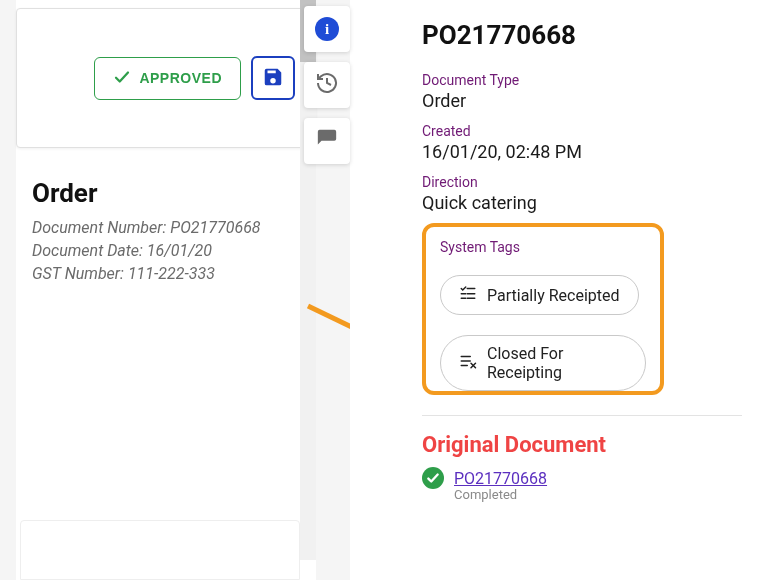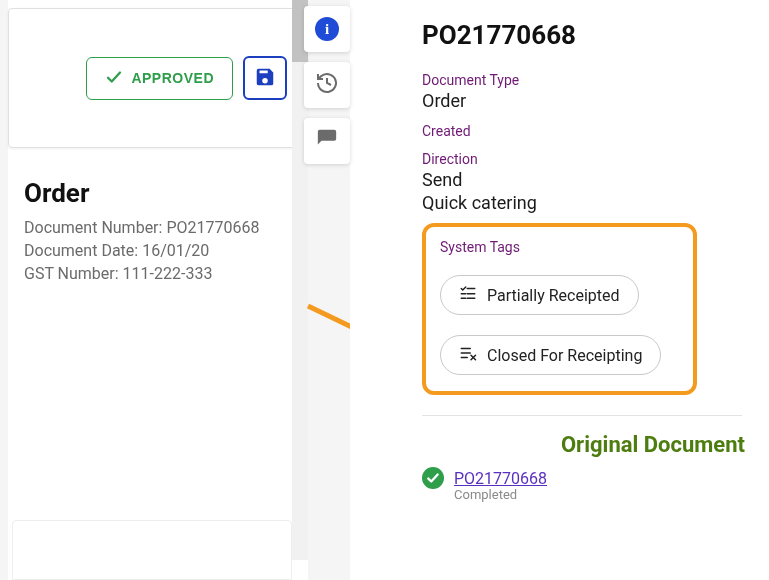--- a/index.html
+++ b/index.html
@@ -6,21 +6,21 @@
   body {
     font-family: -apple-system, BlinkMacSystemFont, "Segoe UI", Roboto, Arial, sans-serif;
     background: #f5f5f5;
     width: 769px;
     height: 580px;
     position: relative;
     overflow: hidden;
   }
   .left-panel {
     position: absolute;
-    left: 8px;
+    left: 16px;
     top: 0;
     width: 300px;
     height: 100%;
     background: #fff;
   }
   .left-card {
     background: #fff;
     border: 1px solid #e0e0e0;
     border-radius: 4px;
     margin: 8px 0 8px 0px;
@@ -65,20 +65,21 @@
   .left-lower h2 {
     font-size: 26px;
     font-weight: 700;
     color: #111;
     margin-bottom: 10px;
   }
   .meta-line {
     font-size: 16px;
     color: #6b6b6b;
     margin-bottom: 4px;
+    font-style: italic;
   }
   .left-bottom-card {
     position:absolute;
     bottom:0;
     left:4px;
     width:280px;
     height:60px;
     background:#fff;
     border:1px solid #eee;
     border-radius:4px 4px 0 0;
@@ -132,42 +133,42 @@
   .side-glyph { color:#6b6b6b; }
   .right-content { padding: 20px 24px 10px 72px; }
   .po-title {
     font-size: 26px; font-weight:700; color:#111; margin-bottom:22px;
   }
   .field-label { font-size:14px; color:#701a75; margin-top:12px; }
   .field-value { font-size:18px; color:#1b1b1b; margin-top:2px; }
   .tags-box {
     border: 4px solid #f39a1f;
     border-radius: 12px;
-    padding: 12px 14px 16px;
+    padding: 12px 14px 0;
     margin-top: 10px;
     position: relative;
-    width: 275px;
+    width: 242px;
   }
   .tag-pill {
     display:inline-flex;
     align-items:center;
     gap:10px;
     border:1px solid #c9c9c9;
     border-radius: 999px;
     padding: 8px 18px;
     font-size:16px;
     color:#222;
     margin-top:20px;
     background:#fff;
   }
   .section-divider {
     border:none;border-top:1px solid #e3e3e3;margin:20px 0 16px;
     width: 320px;
   }
-  .orig-title { font-size:22px; font-weight:700; color:#4d7c0f;text-align:right; }
+  .orig-title { font-size:22px; font-weight:700; color:#ef4444; }
   .orig-row { margin-top:10px; display:flex; align-items:center; gap:10px;}
   .check-circle {
     width:22px;height:22px;border-radius:50%;background:#2e9e4a;display:flex;align-items:center;justify-content:center;
   }
   .doc-link { color:#5b2fbf; font-size:16px; text-decoration: underline; cursor:pointer;}
   .doc-sub { color:#8a8a8a; font-size:13px; margin-left:32px; margin-top:-2px;}
   
   .arrow-svg { position:absolute; left:298px; top:296px; width:140px; height:80px; pointer-events:none; }
 </style>
 </head>
@@ -250,23 +251,23 @@
     </div>
   </div>
 
   <div class="right-content">
     <div class="po-title">PO21770668</div>
 
     <div class="field-label">Document Type</div>
     <div class="field-value">Order</div>
 
     <div class="field-label">Created</div>
+    <div class="field-value">16/01/20, 02:48 PM</div>
 
     <div class="field-label">Direction</div>
-    <div class="field-value">Send</div>
 
     <div class="field-value">Quick catering</div>
 
     <div class="tags-box">
       <div class="field-label" style="margin-top:0">System Tags</div>
       <div>
         <div class="tag-pill">
           <span>
             <svg width="18" height="18" viewBox="0 0 24 24" fill="none" stroke="#222" stroke-width="2" stroke-linecap="round">
                 <polyline points="3 6 5 8 9 4"></polyline>

